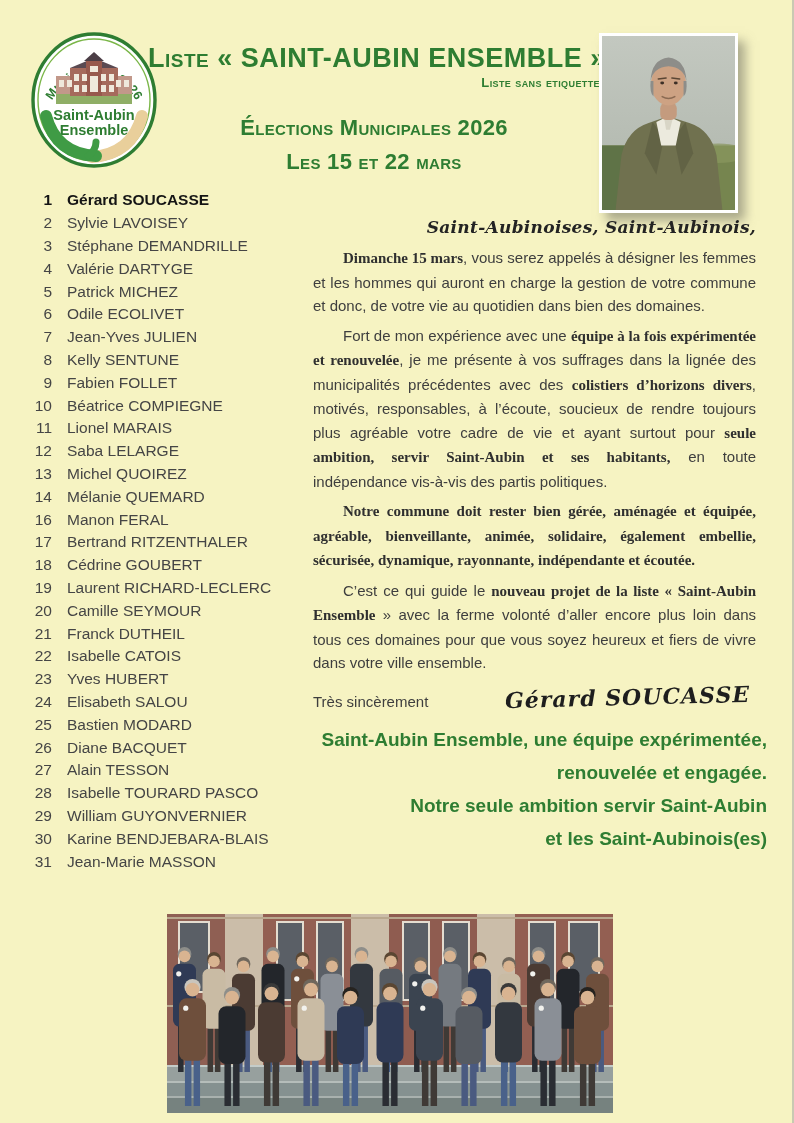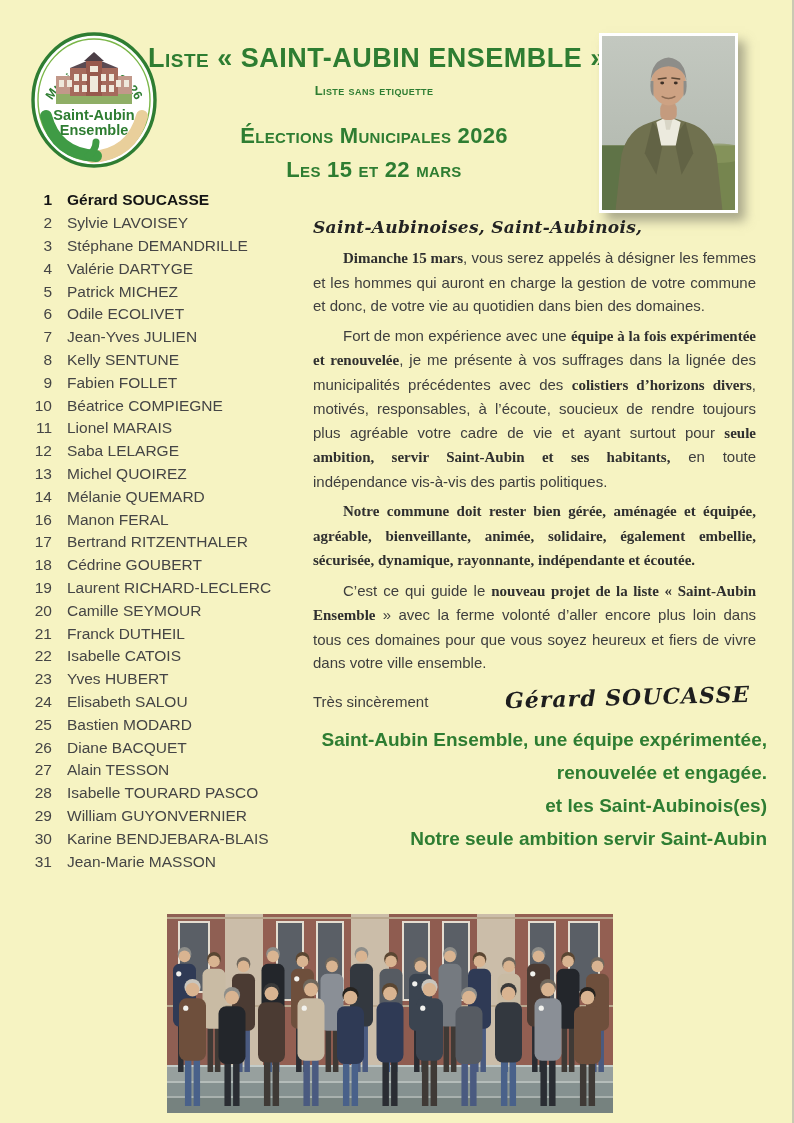--- a/index.html
+++ b/index.html
@@ -25,21 +25,21 @@
   .header-block {
     position:absolute; left:148px; top:44px; width:452px;
     text-align:center; color:#2e7d32;
   }
   .title-main {
     font-size:27px; font-weight:bold; font-variant:small-caps;
     letter-spacing:.5px; line-height:1.1; white-space:nowrap;
   }
   .title-sub {
     font-size:13px; font-weight:bold; font-variant:small-caps;
-    margin-top:9px; letter-spacing:.4px;
+    margin-top:1px; letter-spacing:.4px;text-align:right;
   }
   .title-elections {
     font-size:22px; font-weight:bold; font-variant:small-caps;
     margin-top:25px; letter-spacing:.3px;
   }
   .title-dates {
     font-size:22px; font-weight:bold; font-variant:small-caps;
     margin-top:8px; letter-spacing:.3px;
   }
 
@@ -47,21 +47,21 @@
   .cand-list { position:absolute; left:18px; top:189px; width:292px; }
   .cand-row { display:flex; align-items:center; height:22.8px; font-size:15.5px; color:#454545; }
   .cand-num { width:34px; text-align:right; flex:none; }
   .cand-name { margin-left:15px; white-space:nowrap; }
   .cand-row.lead .cand-name, .cand-row.lead .cand-num { font-weight:bold; color:#141414; }
 
   
   .letter { position:absolute; left:313px; top:217px; width:443px; }
   .salutation {
     font-family:"DejaVu Serif", serif; font-style:italic; font-weight:bold;
-    font-size:17px; color:#232323; margin-bottom:9px; letter-spacing:.3px;
+    font-size:17px; color:#232323; margin-bottom:9px; letter-spacing:.3px;text-align:right;
   }
   .letter-para {
     font-size:15px; line-height:23.5px; text-align:justify;
     text-indent:30px; margin-bottom:6px; color:#3e3e3e;
   }
   .letter-para b { color:#2f2f2f;font-family:Liberation Serif, serif; }
   .closing-row { display:flex; justify-content:space-between; align-items:flex-end; margin-top:9px; }
   .closing-text { font-size:15px; }
   .signature {
     font-family:"DejaVu Serif", serif; font-style:italic; font-weight:bold;
@@ -303,22 +303,22 @@
       <p class="letter-para"><b>Notre commune doit rester bien gérée, aménagée et équipée, agréable, bienveillante, animée, solidaire, également embellie, sécurisée, dynamique, rayonnante, indépendante et écoutée.</b></p>
       <p class="letter-para"><span>C’est ce qui guide le </span><b>nouveau projet de la liste « Saint-Aubin Ensemble</b><span> » avec la ferme volonté d’aller encore plus loin dans tous ces domaines pour que vous soyez heureux et fiers de vivre dans votre ville ensemble.</span></p>
     </div>
   <div class="closing-row">
     <span class="closing-text">Très sincèrement</span>
     <span class="signature">Gérard SOUCASSE</span>
   </div>
   <div class="slogan" id="slogan">
       <div class="slogan-line">Saint-Aubin Ensemble, une équipe expérimentée,</div>
       <div class="slogan-line">renouvelée et engagée.</div>
+      <div class="slogan-line">Notre seule ambition servir Saint-Aubin</div>
       <div class="slogan-line">et les Saint-Aubinois(es)</div>
-      <div class="slogan-line">Notre seule ambition servir Saint-Aubin</div>
     </div>
 </div>
 
 <div class="group-photo">
   <svg viewBox="0 0 446 199" preserveAspectRatio="none">
 
     <rect width="446" height="199" fill="#a8998b"></rect>
     <g>
       <rect x="0" y="0" width="58" height="170" fill="#8f5f53"></rect>
       <rect x="96" y="0" width="88" height="170" fill="#935f52"></rect>

